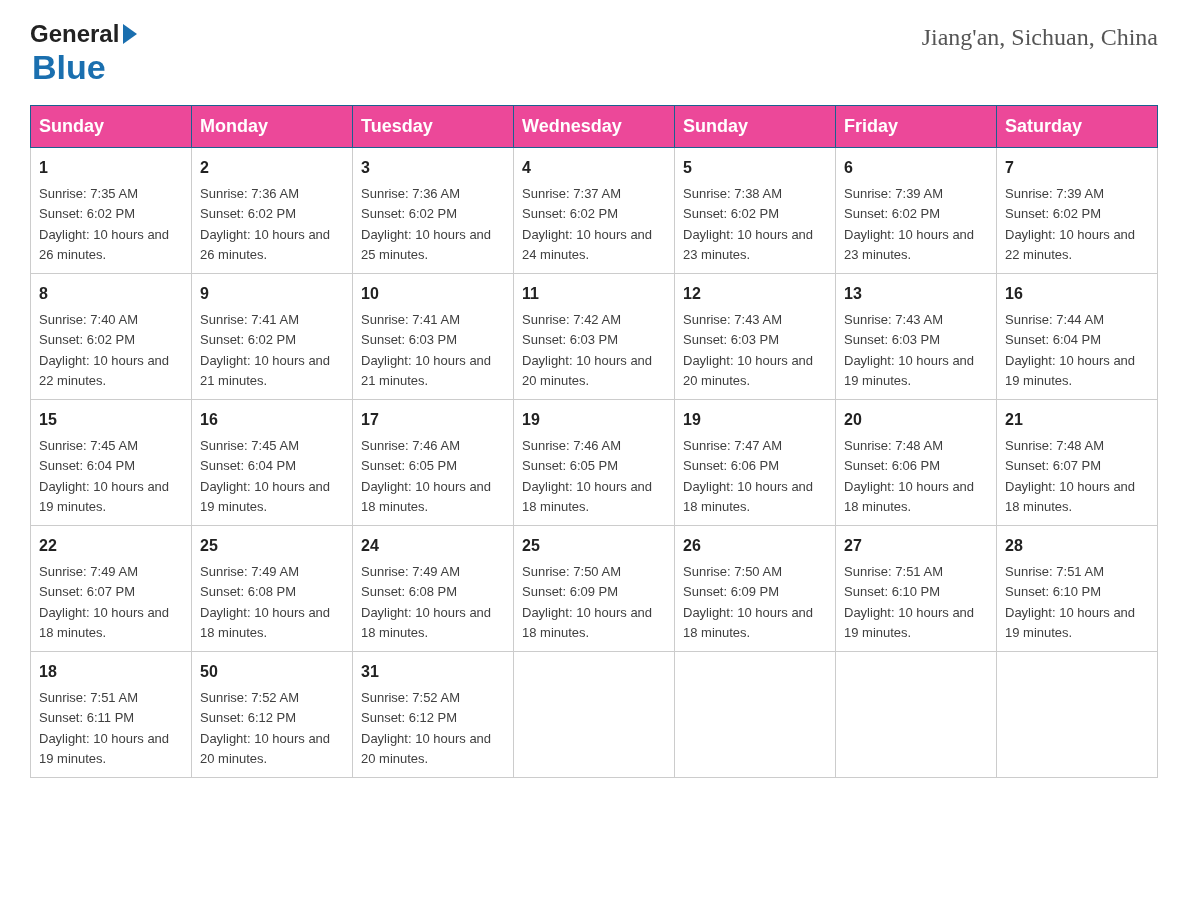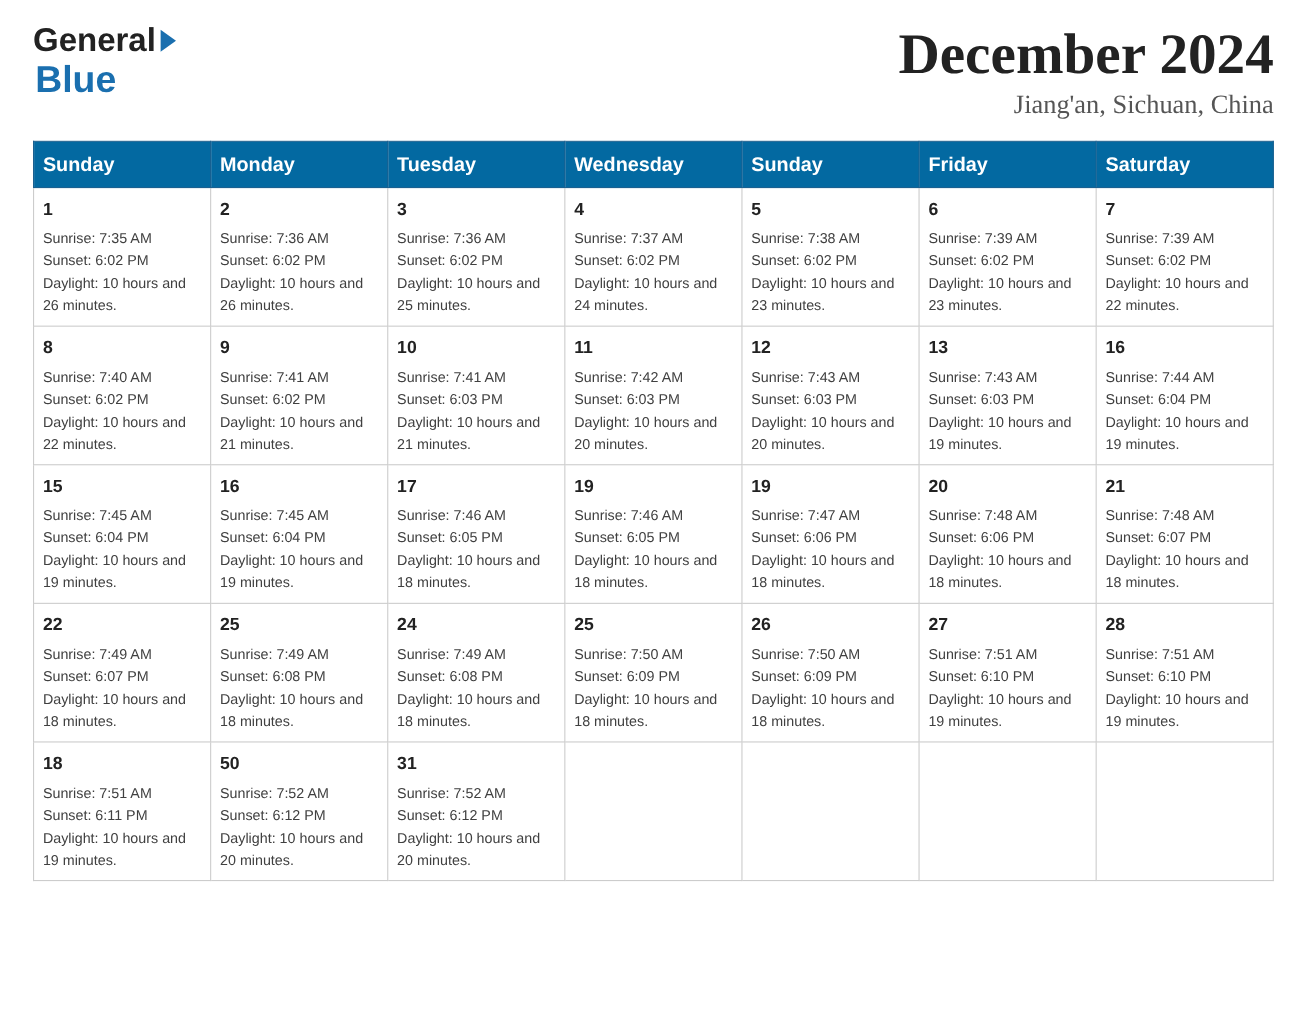--- a/index.html
+++ b/index.html
@@ -15,21 +15,21 @@
       justify-content: space-between;
       align-items: flex-start;
       margin-bottom: 18px;
     }
     .logo {
       display: flex;
       align-items: center;
       gap: 0px;
     }
     .logo-text-general {
-      font-size: 30px;
+      font-size: 24px;
       font-weight: bold;
       color: #222;
       font-family: Arial, sans-serif;
       text-align: center;
     }
     .logo-arrow {
       display: inline-block;
       width: 0;
       height: 0;
       border-left: 14px solid #1a6faf;
@@ -68,21 +68,21 @@
       color: #555;
       font-family: Georgia, serif;
       margin-top: 4px;
     }
     table {
       width: 100%;
       border-collapse: collapse;
       table-layout: fixed;
     }
     thead tr {
-      background-color: #0369a1;
+      background-color: #ec4899;
     }
     thead th {
       color: #fff;
       font-size: 18px;
       font-weight: bold;
       padding: 10px 8px;
       text-align: left;
       border: 1px solid #1a6090;
     }
     tbody td {
@@ -121,21 +121,20 @@
   <div class="logo">
     <div class="logo-block">
       <div class="logo-row1">
         <span class="logo-text-general">General</span>
         <span class="logo-arrow"></span>
       </div>
       <span class="logo-text-blue">Blue</span>
     </div>
   </div>
   <div class="title-block">
-    <div class="month-title">December 2024</div>
     <div class="location-title">Jiang'an, Sichuan, China</div>
   </div>
 </div>
 
 <table>
   <thead>
     <tr>
       <th>Sunday</th>
       <th>Monday</th>
       <th>Tuesday</th>

